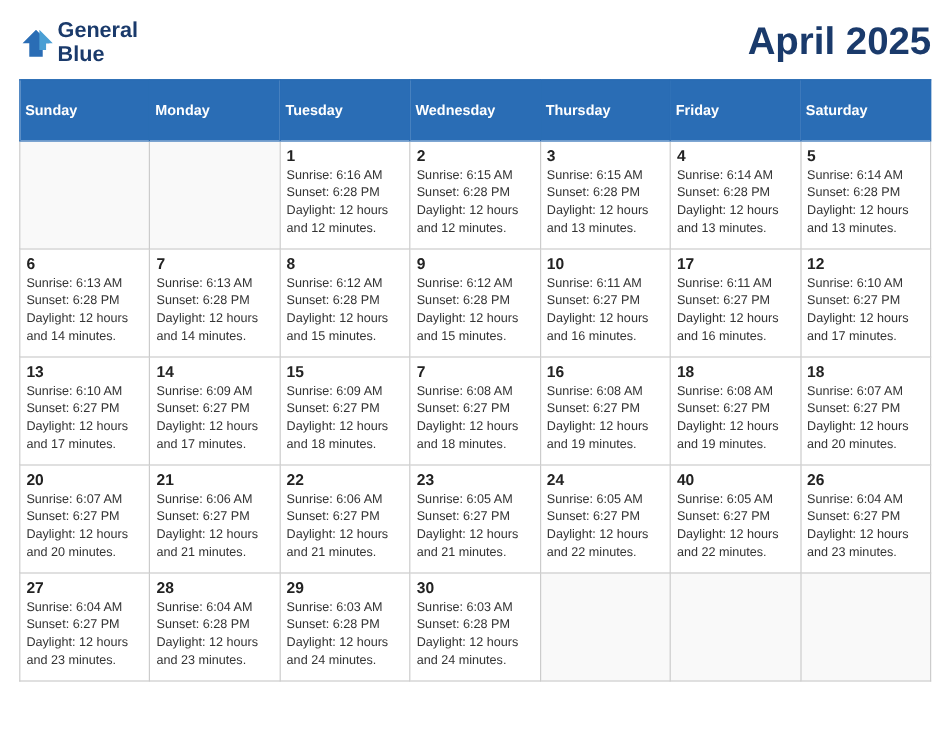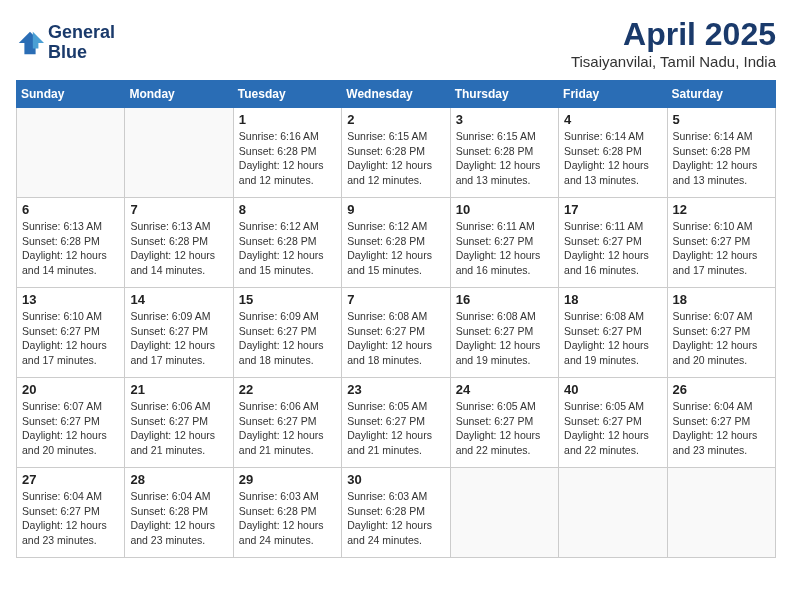--- a/index.html
+++ b/index.html
@@ -6,21 +6,21 @@
     body {
       font-family: Arial, sans-serif;
       background: #fff;
       width: 792px;
       min-height: 612px;
       padding: 16px;
     }
     .header {
       display: flex;
       justify-content: space-between;
-      align-items: center;
+      align-items: flex-start;
       margin-bottom: 10px;
       gap: 44px;
     }
     .logo {
       display: flex;
       align-items: center;
       gap: 4px;
     }
     .logo-text {
       font-size: 18px;
@@ -48,21 +48,21 @@
       color: #333;
     }
     .calendar {
       width: 100%;
       border-collapse: collapse;
       font-size: 11px;
     }
     .calendar th {
       background: #2a6db5;
       color: #fff;
-      padding: 6px 4px;
+      padding: 18px 4px;
       text-align: left;
       font-size: 12px;
       font-weight: bold;
       border: 1px solid #2a6db5;
     }
     .calendar td {
       border: 1px solid #ccc;
       vertical-align: top;
       padding: 4px 5px;
       width: 14.28%;
@@ -96,21 +96,20 @@
       <polygon points="20,4 36,20 28,20 28,36 12,36 12,20 4,20" fill="#2a6db5"></polygon>
       <polygon points="24,4 40,20 32,20 32,28 24,28 24,4" fill="#4a9fd4"></polygon>
     </svg>
     <div class="logo-text">
       <span>General</span>
       <span>Blue</span>
     </div>
   </div>
   <div class="title-block">
     <div class="month-title">April 2025</div>
-    <div class="location-title">Tisaiyanvilai, Tamil Nadu, India</div>
   </div>
 </div>
 
 <table class="calendar">
   <thead>
     <tr>
     <th>Sunday</th>
         <th>Monday</th>
         <th>Tuesday</th>
         <th>Wednesday</th>

